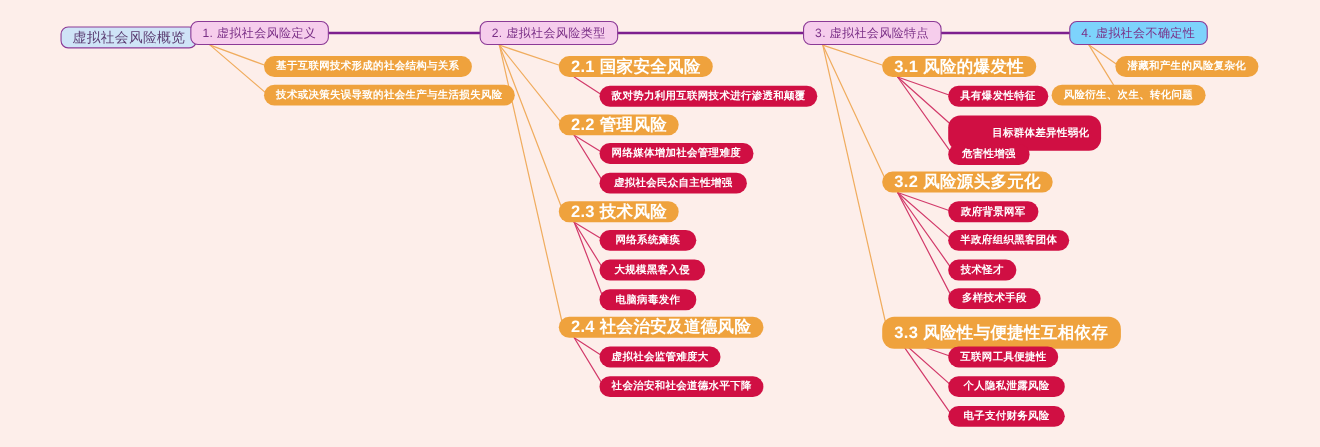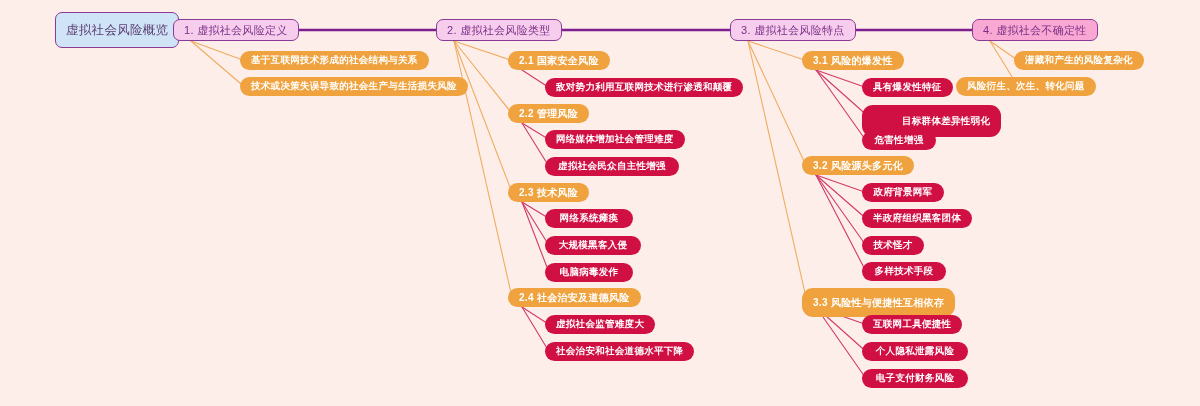--- a/index.html
+++ b/index.html
@@ -53,30 +53,30 @@
   .node.topic {
     background: #f6cdec;
     border: 1.4px solid #8b3a96;
     border-radius: 7px;
     color: #7a2f86;
     font-size: 11px;
     padding: 0 10px;
     height: 22px;
   }
   .node.topic.pale {
-    background: #f9a8d4;
+    background: #7dd3fc;
   }
 
   
   .node.sub {
     background: #efa23d;
     border: none;
     border-radius: 11px;
     color: #ffffff;
-    font-size: 10px;
+    font-size: 15px;
     font-weight: bold;
     padding: 0 11px;
     height: 19px;
   }
 
   
   .node.leaf {
     background: #d00f43;
     border: none;
     border-radius: 11px;
@@ -132,21 +132,21 @@
       <line x1="816" y1="175" x2="866" y2="245.5" stroke="#d23a6a" stroke-width="1.1" stroke-linecap="round"></line>
       <line x1="816" y1="175" x2="866" y2="271.5" stroke="#d23a6a" stroke-width="1.1" stroke-linecap="round"></line>
       <line x1="748" y1="41" x2="806" y2="297.5" stroke="#f0ac5e" stroke-width="1.1" stroke-linecap="round"></line>
       <line x1="816" y1="307" x2="866" y2="324.5" stroke="#d23a6a" stroke-width="1.1" stroke-linecap="round"></line>
       <line x1="816" y1="307" x2="866" y2="351.5" stroke="#d23a6a" stroke-width="1.1" stroke-linecap="round"></line>
       <line x1="816" y1="307" x2="866" y2="378.5" stroke="#d23a6a" stroke-width="1.1" stroke-linecap="round"></line>
       <line x1="990" y1="41" x2="1018" y2="60.5" stroke="#f0ac5e" stroke-width="1.1" stroke-linecap="round"></line>
       <line x1="990" y1="41" x2="1018" y2="86.5" stroke="#f0ac5e" stroke-width="1.1" stroke-linecap="round"></line>
     </svg>
   <div id="node-layer">
-      <div class="node root" style="left: 55px; top: 12px; min-width: 110px; height: 36px;">虚拟社会风险概览</div>
+      <div class="node root" style="left: 55px; top: 24px; min-width: 110px; height: 20px;">虚拟社会风险概览</div>
       <div class="node topic" style="left: 173px; top: 19px; min-width: 102px; height: 22px;">1. 虚拟社会风险定义</div>
       <div class="node leaf-orange" style="left: 240px; top: 51px; min-width: 180px; height: 19px;">基于互联网技术形成的社会结构与关系</div>
       <div class="node leaf-orange" style="left: 240px; top: 77px; min-width: 180px; height: 19px;">技术或决策失误导致的社会生产与生活损失风险</div>
       <div class="node topic" style="left: 436px; top: 19px; min-width: 102px; height: 22px;">2. 虚拟社会风险类型</div>
       <div class="node sub" style="left: 508px; top: 51px; min-width: 78px; height: 19px;">2.1 国家安全风险</div>
       <div class="node leaf" style="left: 545px; top: 78px; min-width: 180px; height: 19px;">敌对势力利用互联网技术进行渗透和颠覆</div>
       <div class="node sub" style="left: 508px; top: 104px; min-width: 62px; height: 19px;">2.2 管理风险</div>
       <div class="node leaf" style="left: 545px; top: 130px; min-width: 134px; height: 19px;">网络媒体增加社会管理难度</div>
       <div class="node leaf" style="left: 545px; top: 157px; min-width: 134px; height: 19px;">虚拟社会民众自主性增强</div>
       <div class="node sub" style="left: 508px; top: 183px; min-width: 62px; height: 19px;">2.3 技术风险</div>

